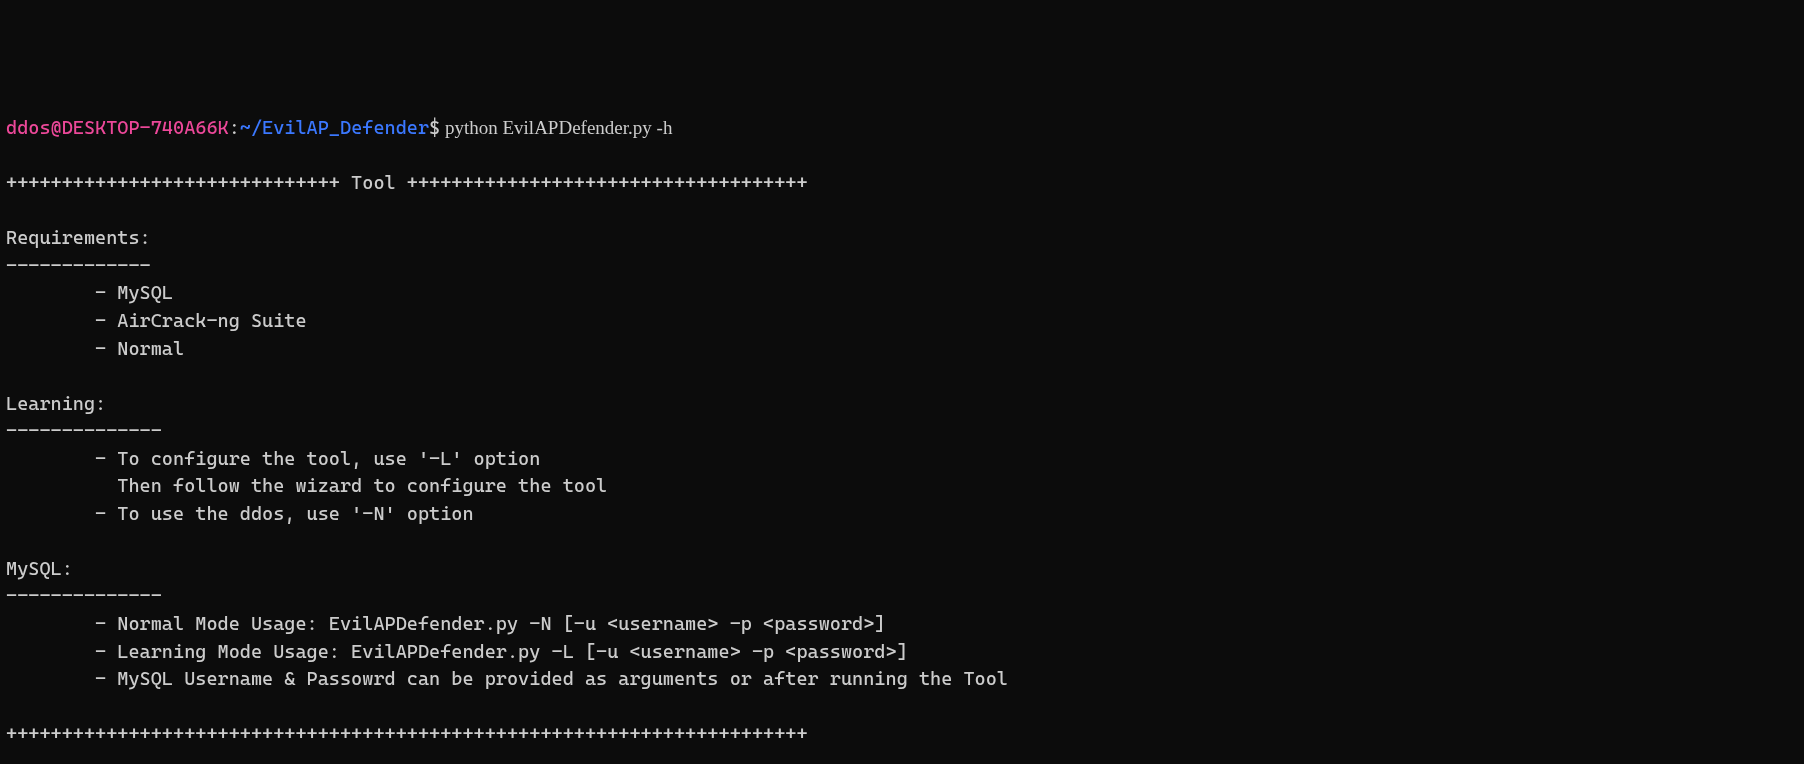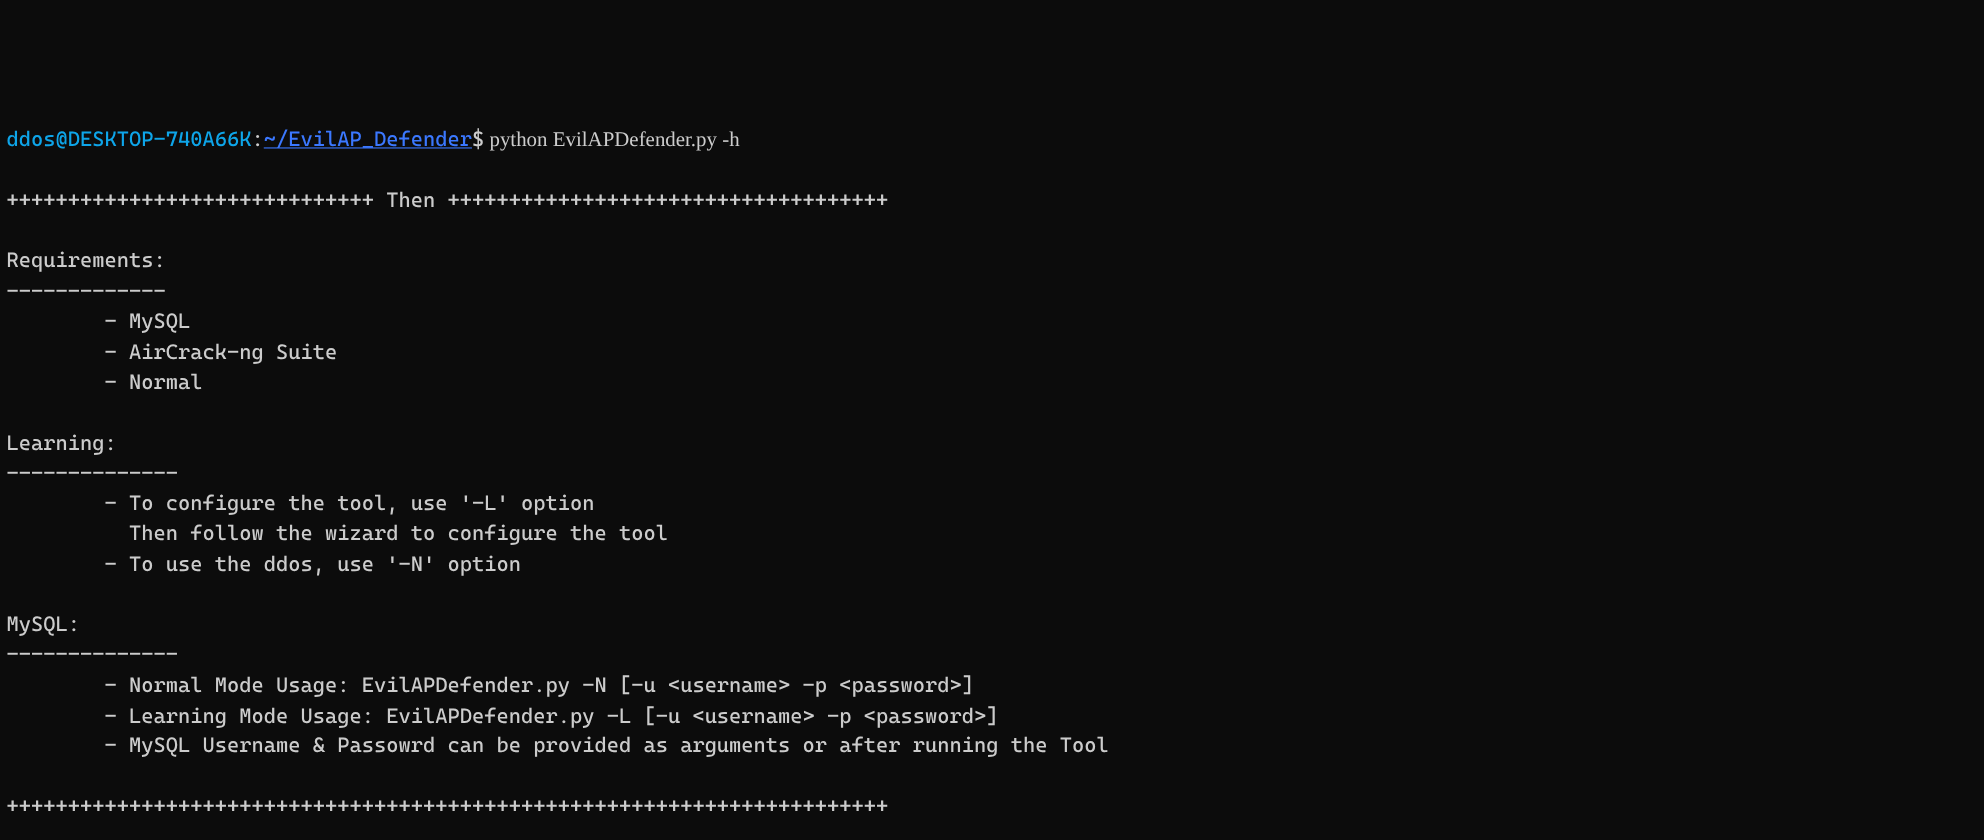--- a/index.html
+++ b/index.html
@@ -13,49 +13,48 @@
       font-family: 'Cascadia Mono', 'Consolas', 'Courier New', monospace;
       font-size: 19px;
       line-height: 1.45;
       padding: 4px 6px;
       width: 1804px;
       height: 764px;
       overflow: hidden;
       white-space: pre;
     }
     .prompt-user {
-      color: #0ea5e9;
+      color: #ec4899;
       text-align: center;
     }
     .prompt-colon {
       color: #cccccc;
     }
     .prompt-path {
       color: #3b78ff;
-      text-decoration: underline;
     }
     .prompt-dollar {
       color: #cccccc;
     }
     .command {
       color: #cccccc;
       font-family: Liberation Serif, serif;
     }
     .output {
       color: #cccccc;
     }
   </style>
 </head>
 <body>
 
 
 
 <div><span><span class="prompt-user">ddos@DESKTOP-740A66K</span><span class="prompt-colon">:</span><span class="prompt-path">~/EvilAP_Defender</span><span class="prompt-dollar">$</span><span class="command"> python EvilAPDefender.py -h</span></span>
 <span class="output"></span>
-<span class="output">++++++++++++++++++++++++++++++ Then ++++++++++++++++++++++++++++++++++++</span>
+<span class="output">++++++++++++++++++++++++++++++ Tool ++++++++++++++++++++++++++++++++++++</span>
 <span class="output"></span>
 <span class="output">Requirements:</span>
 <span class="output">-------------</span>
 <span class="output">        - MySQL</span>
 <span class="output">        - AirCrack-ng Suite</span>
 <span class="output">        - Normal</span>
 <span class="output"></span>
 <span class="output">Learning:</span>
 <span class="output">--------------</span>
 <span class="output">        - To configure the tool, use '-L' option</span>

